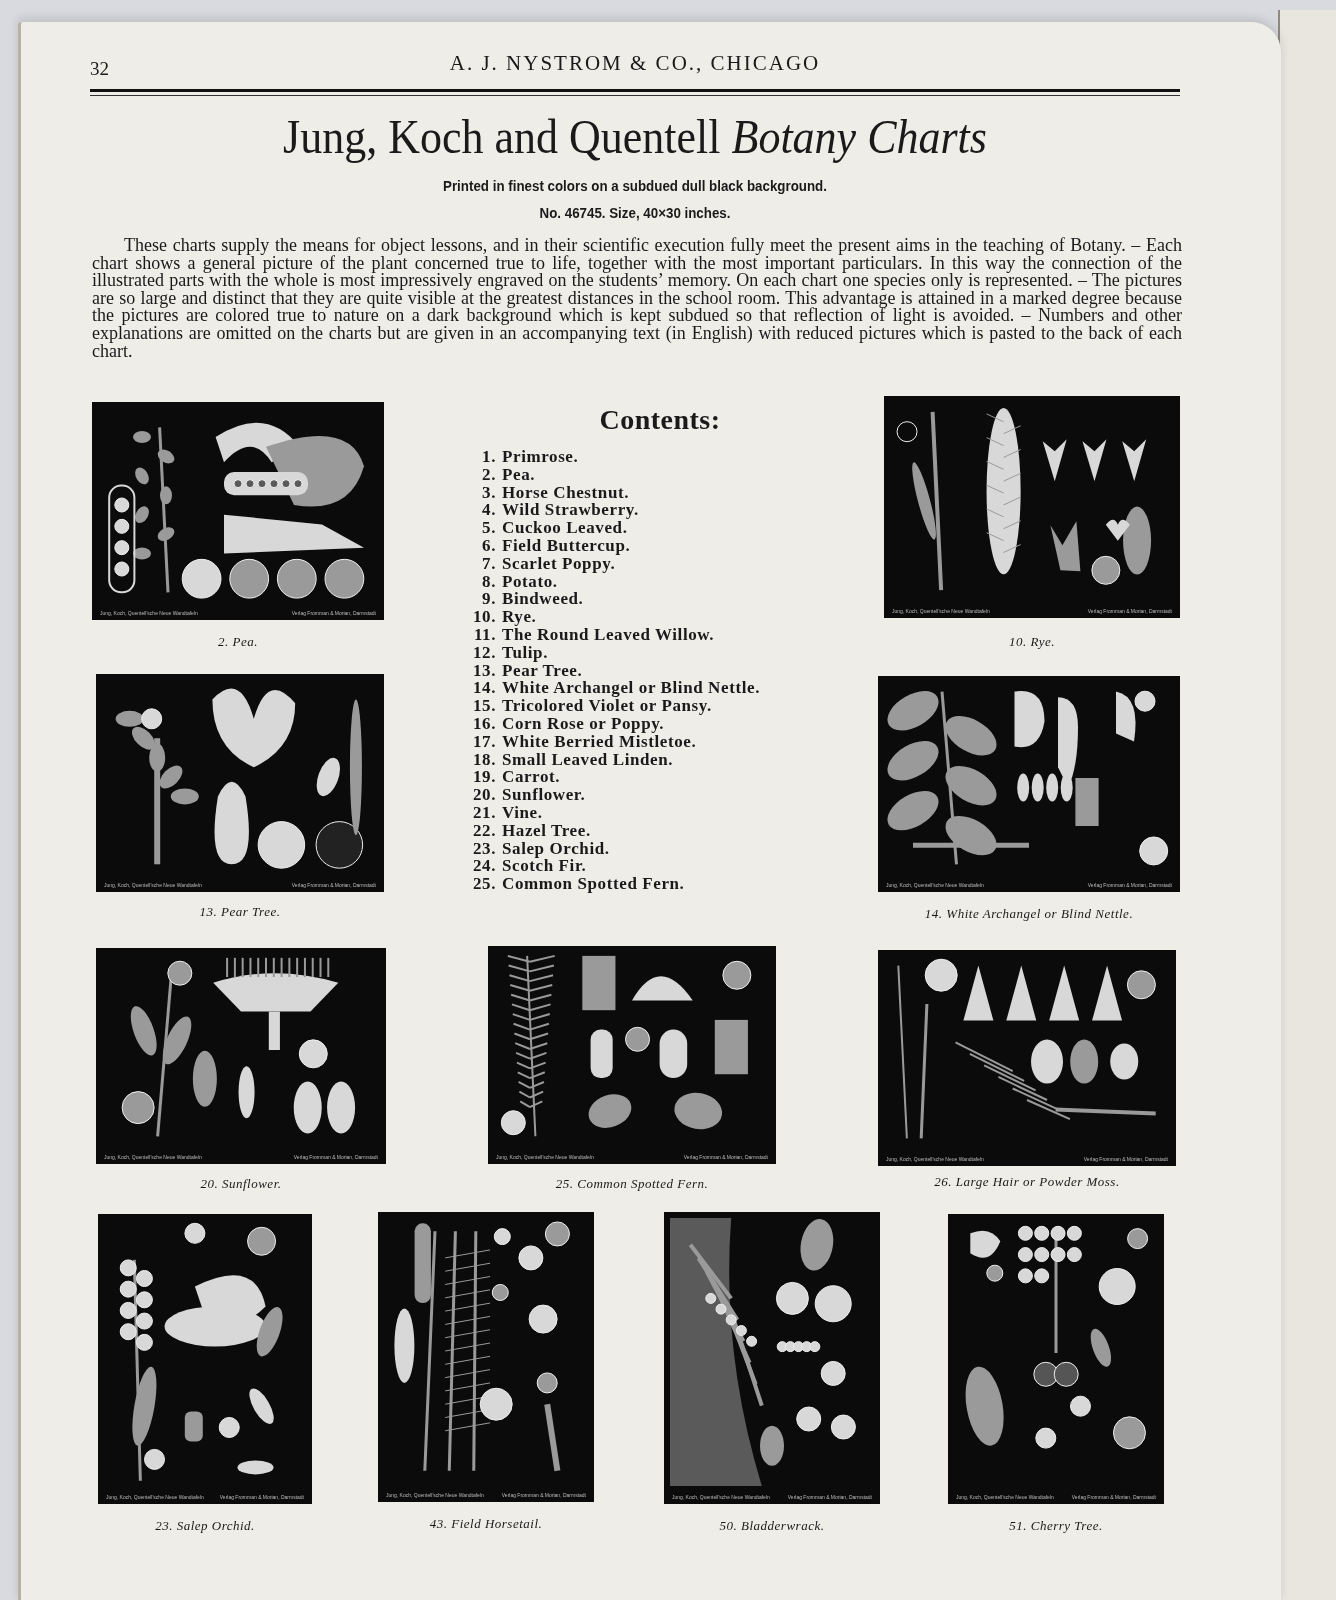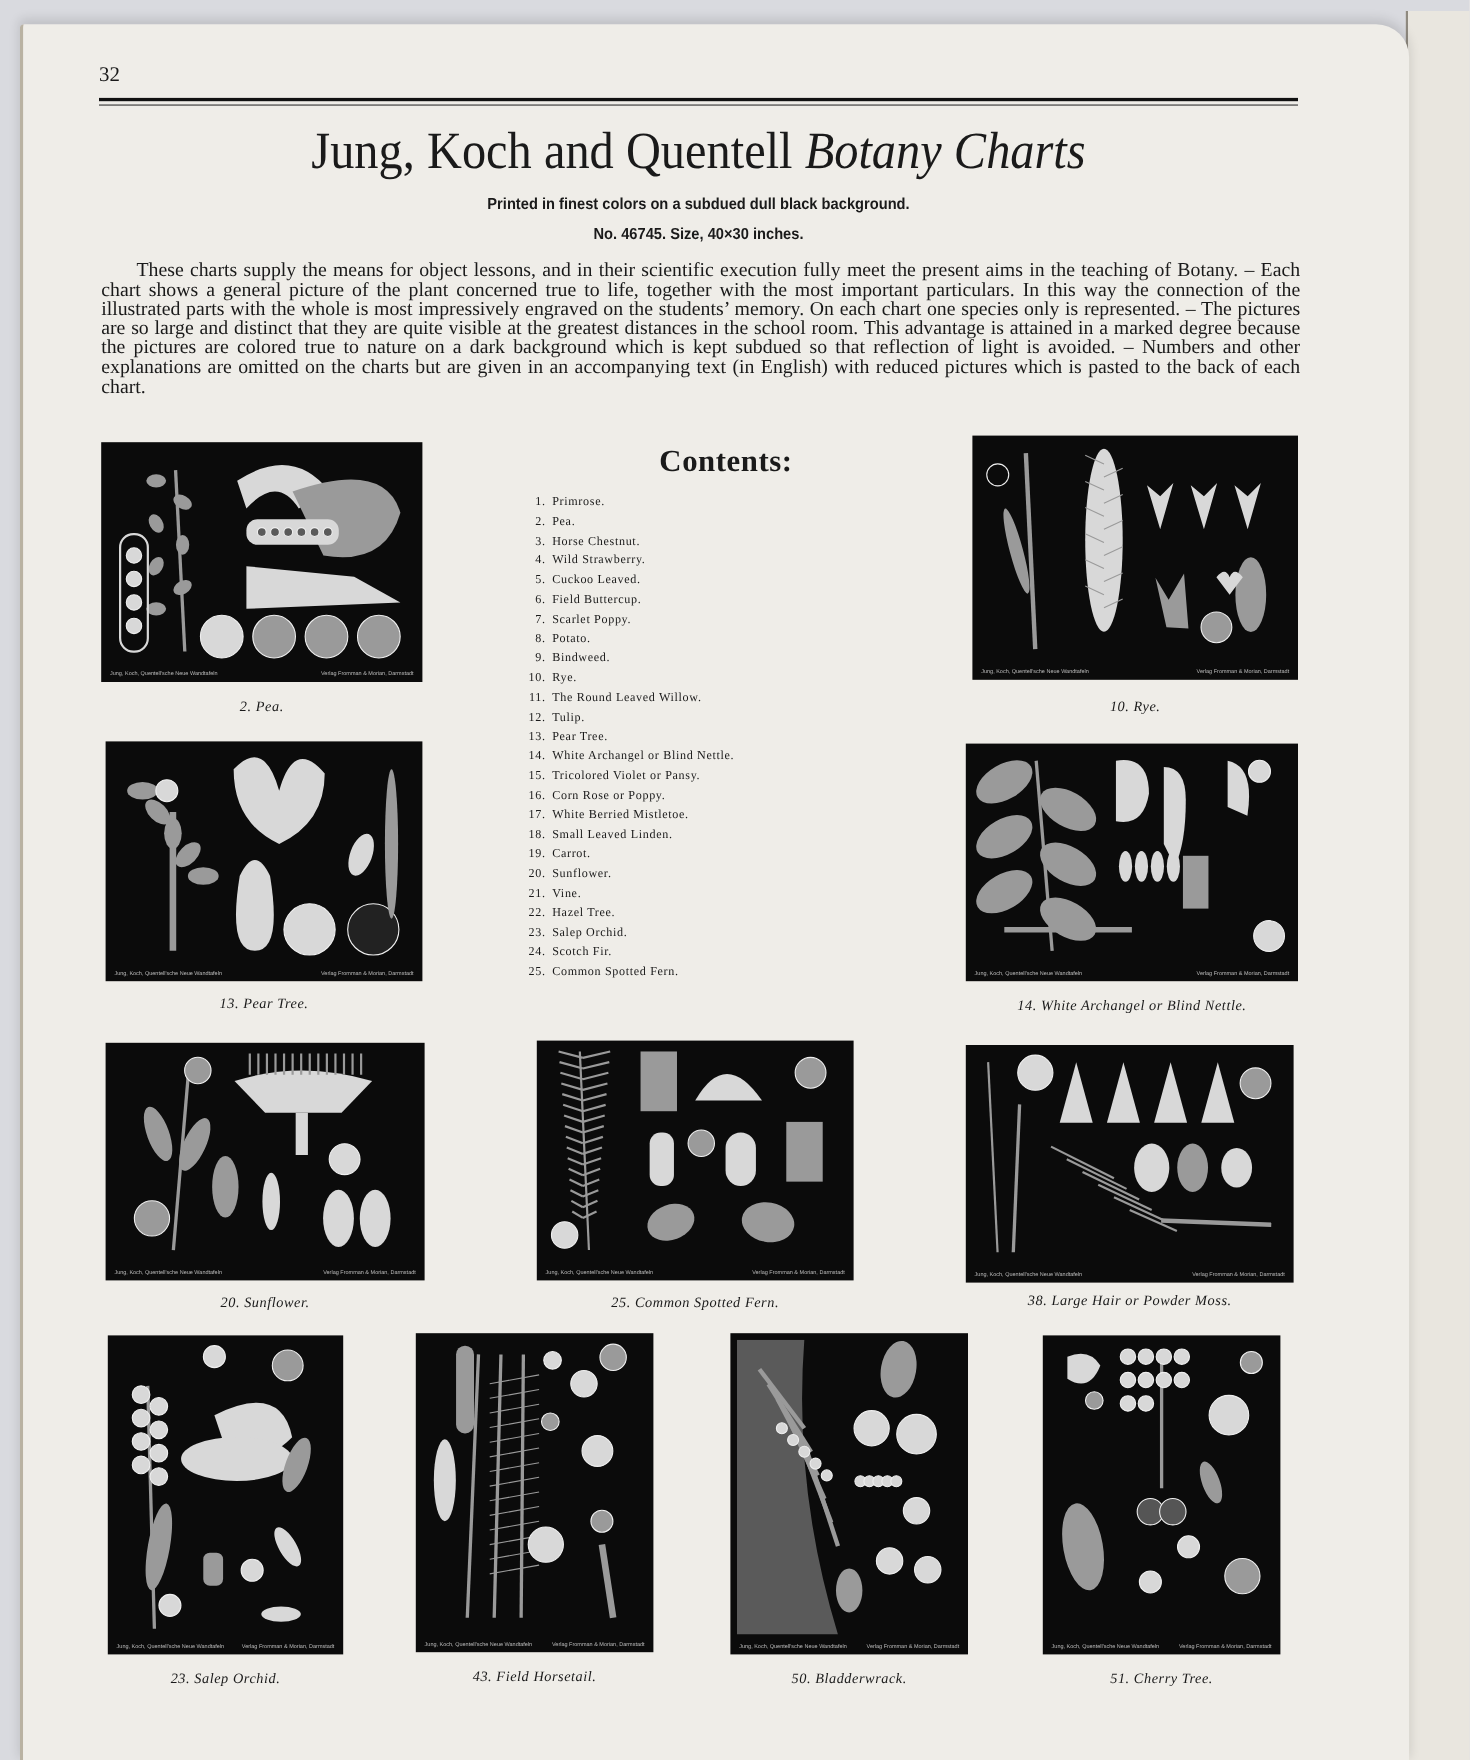--- a/index.html
+++ b/index.html
@@ -66,33 +66,34 @@
   .caption {
     position: absolute; text-align: center; font-style: italic;
     font-size: 13px; letter-spacing: 0.5px;
   }
   .contents-title {
     position: absolute; left: 560px; top: 404px; width: 200px; text-align: center;
     font-size: 28px; font-weight: bold; letter-spacing: 0.5px;
   }
   .contents-list {
     position: absolute; left: 470px; top: 448px; margin: 0; padding: 0; list-style: none;
-    font-size: 11px; line-height: 17.8px; letter-spacing: 0.6px;
+    font-size: 17px; line-height: 17.8px; letter-spacing: 0.6px; font-weight: bold;
   }
   .contents-list li { white-space: nowrap; }
   .contents-list .num { display: inline-block; width: 26px; text-align: right; margin-right: 6px; }
 </style>
 </head>
 <body>
 
 <div class="next-page"></div>
 <div class="page"></div>
 
 <div class="header">
   <span class="page-number">32</span>
+  <div class="running-head">A. J. NYSTROM &amp; CO., CHICAGO</div>
 </div>
 <div class="rule-thick"></div>
 <div class="rule-thin"></div>
 
 <h1 class="title">
   <span>Jung, Koch and Quentell</span>
   <i>Botany Charts</i>
 </h1>
 <div class="subtitle">Printed in finest colors on a subdued dull black background.</div>
 <div class="product-line">No. 46745.  Size, 40×30 inches.</div>
@@ -338,21 +339,21 @@
           <line x1="85.8" y1="97.92" x2="140.14" y2="124.80000000000001" stroke="#9a9a9a" stroke-width="2"></line>
           <line x1="100.1" y1="109.44000000000001" x2="151.58" y2="134.39999999999998" stroke="#9a9a9a" stroke-width="2"></line>
           <line x1="114.4" y1="120.96000000000001" x2="163.02" y2="144" stroke="#9a9a9a" stroke-width="2"></line>
           <line x1="128.70000000000002" y1="132.48" x2="174.46" y2="153.60000000000002" stroke="#9a9a9a" stroke-width="2"></line>
           <line x1="143" y1="144" x2="185.9" y2="163.2" stroke="#9a9a9a" stroke-width="2"></line>
           <line x1="171.6" y1="153.60000000000002" x2="271.7" y2="157.44" stroke="#9a9a9a" stroke-width="4"></line>
         </svg></div>
       <span class="credit-left">Jung, Koch, Quentell'sche Neue Wandtafeln</span>
       <span class="credit-right">Verlag Fromman &amp; Morian, Darmstadt</span>
     </div>
-    <div class="caption" style="left: 878px; top: 1174px; width: 298px;">38. Large Hair or Powder Moss.</div>
+    <div class="caption" style="left: 878px; top: 1174px; width: 298px;">26. Large Hair or Powder Moss.</div>
     <div class="plate" style="left: 98px; top: 1214px; width: 214px; height: 290px;">
       <div class="art"><svg width="202" height="266" viewBox="0 0 202 266" xmlns="http://www.w3.org/2000/svg">
           <line x1="36.36" y1="260.68" x2="30.299999999999997" y2="39.9" stroke="#9a9a9a" stroke-width="3"></line>
           <circle cx="24.24" cy="47.879999999999995" r="8" fill="#d8d8d8" stroke="#eee" stroke-width="1"></circle>
           <circle cx="40.400000000000006" cy="58.52" r="8" fill="#d8d8d8" stroke="#eee" stroke-width="1"></circle>
           <circle cx="24.24" cy="69.16" r="8" fill="#d8d8d8" stroke="#eee" stroke-width="1"></circle>
           <circle cx="40.400000000000006" cy="79.8" r="8" fill="#d8d8d8" stroke="#eee" stroke-width="1"></circle>
           <circle cx="24.24" cy="90.44" r="8" fill="#d8d8d8" stroke="#eee" stroke-width="1"></circle>
           <circle cx="40.400000000000006" cy="101.08" r="8" fill="#d8d8d8" stroke="#eee" stroke-width="1"></circle>
           <circle cx="24.24" cy="111.72" r="8" fill="#d8d8d8" stroke="#eee" stroke-width="1"></circle>

